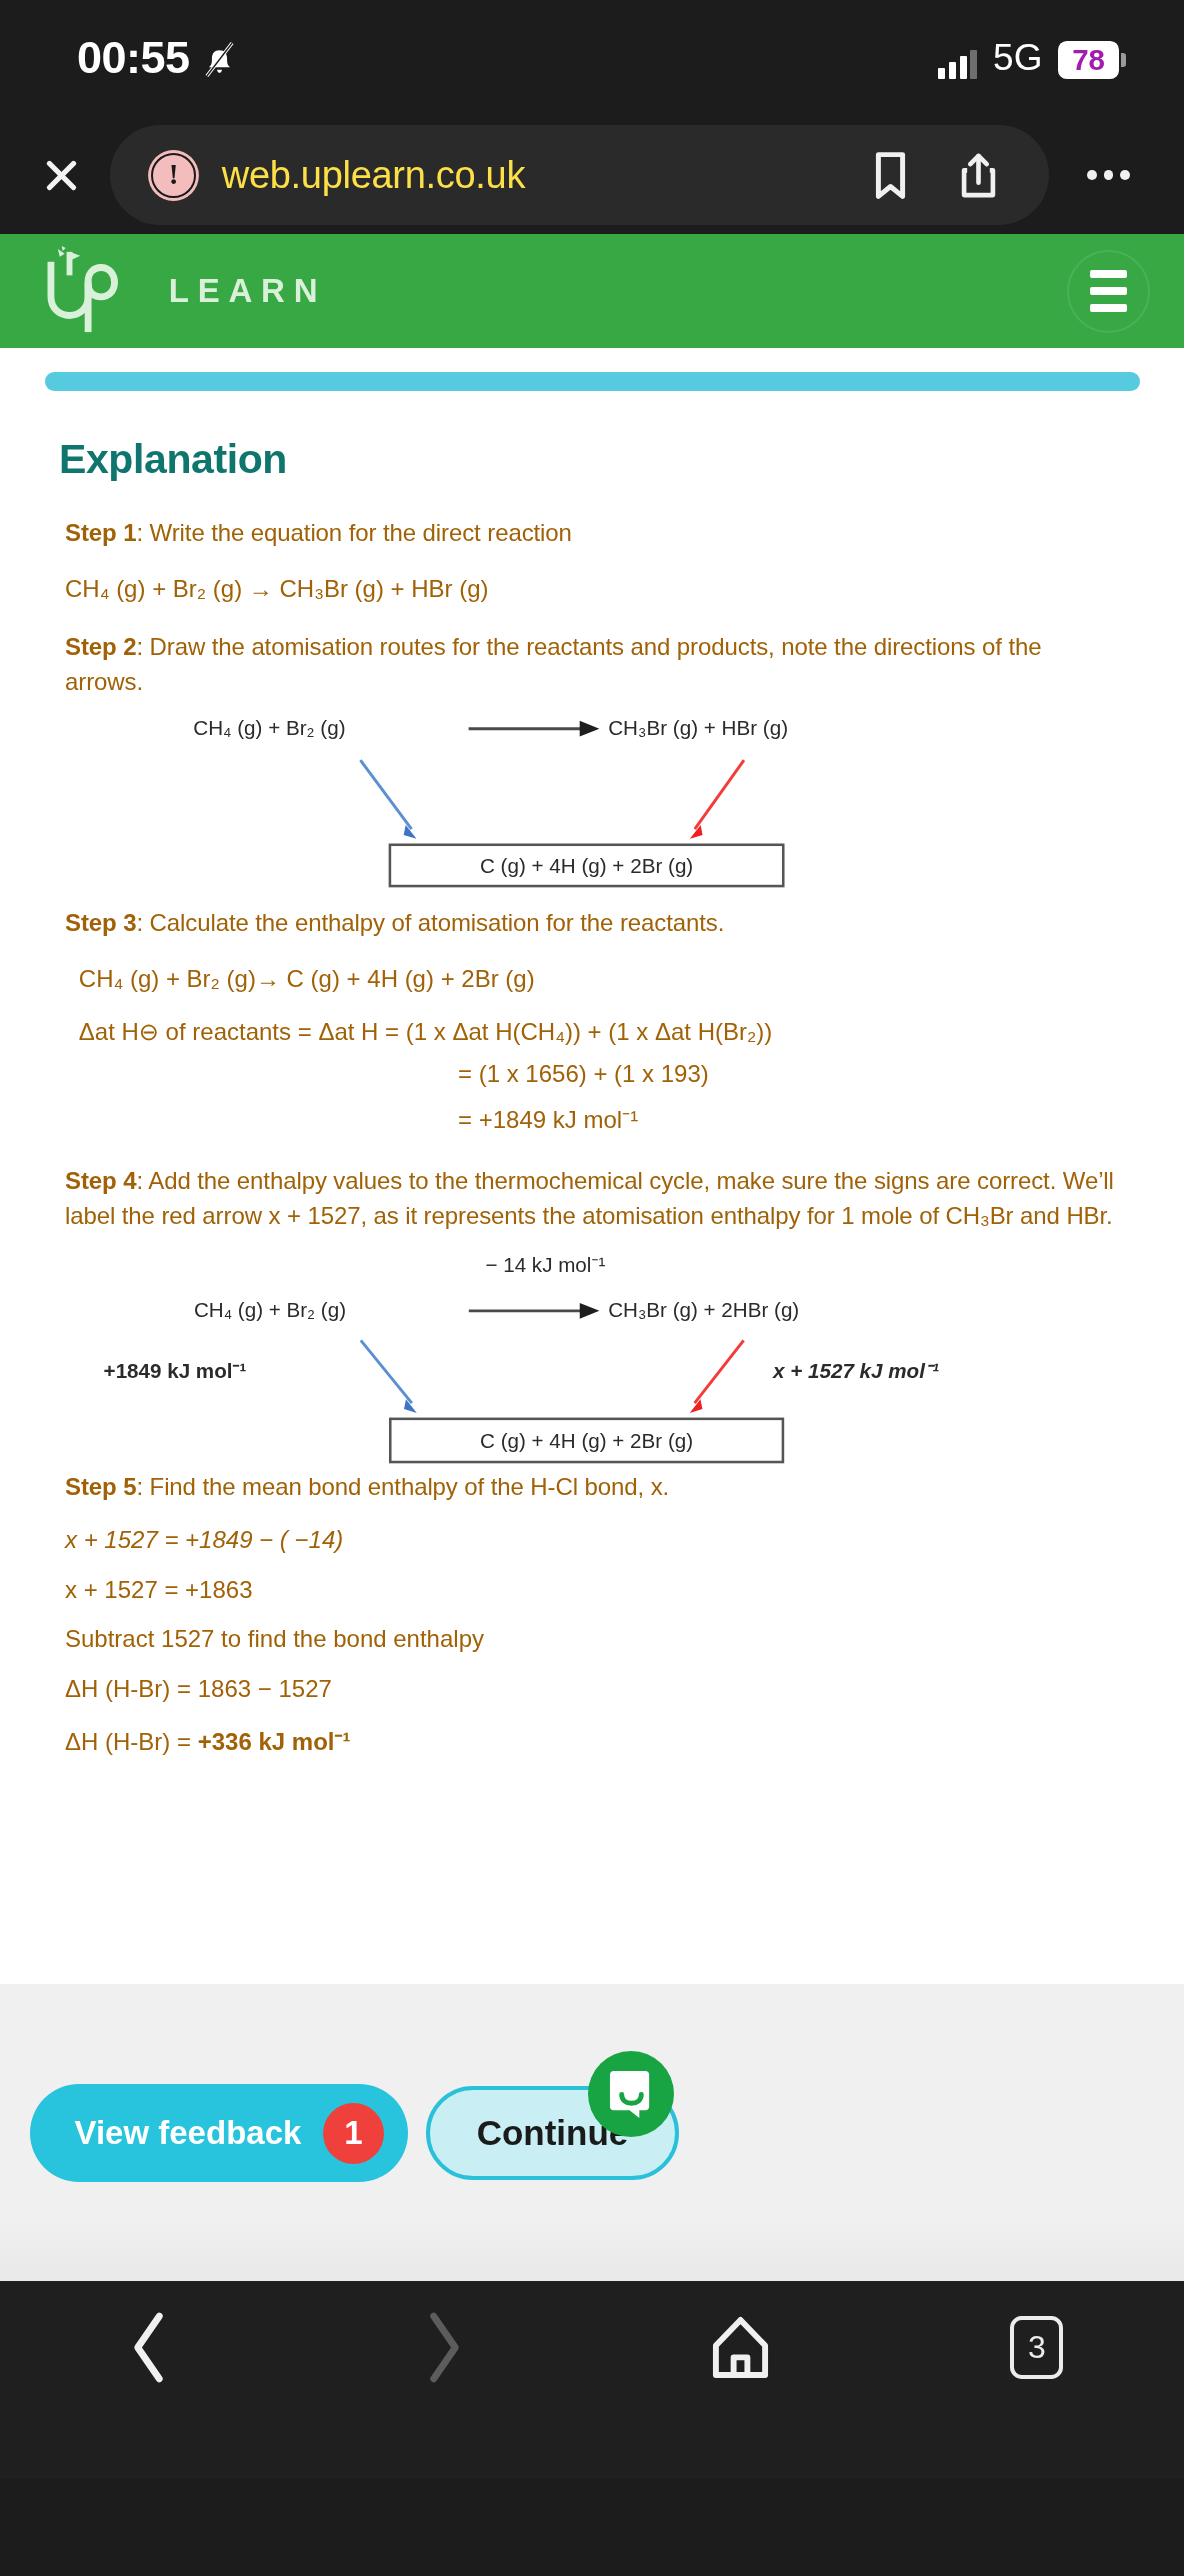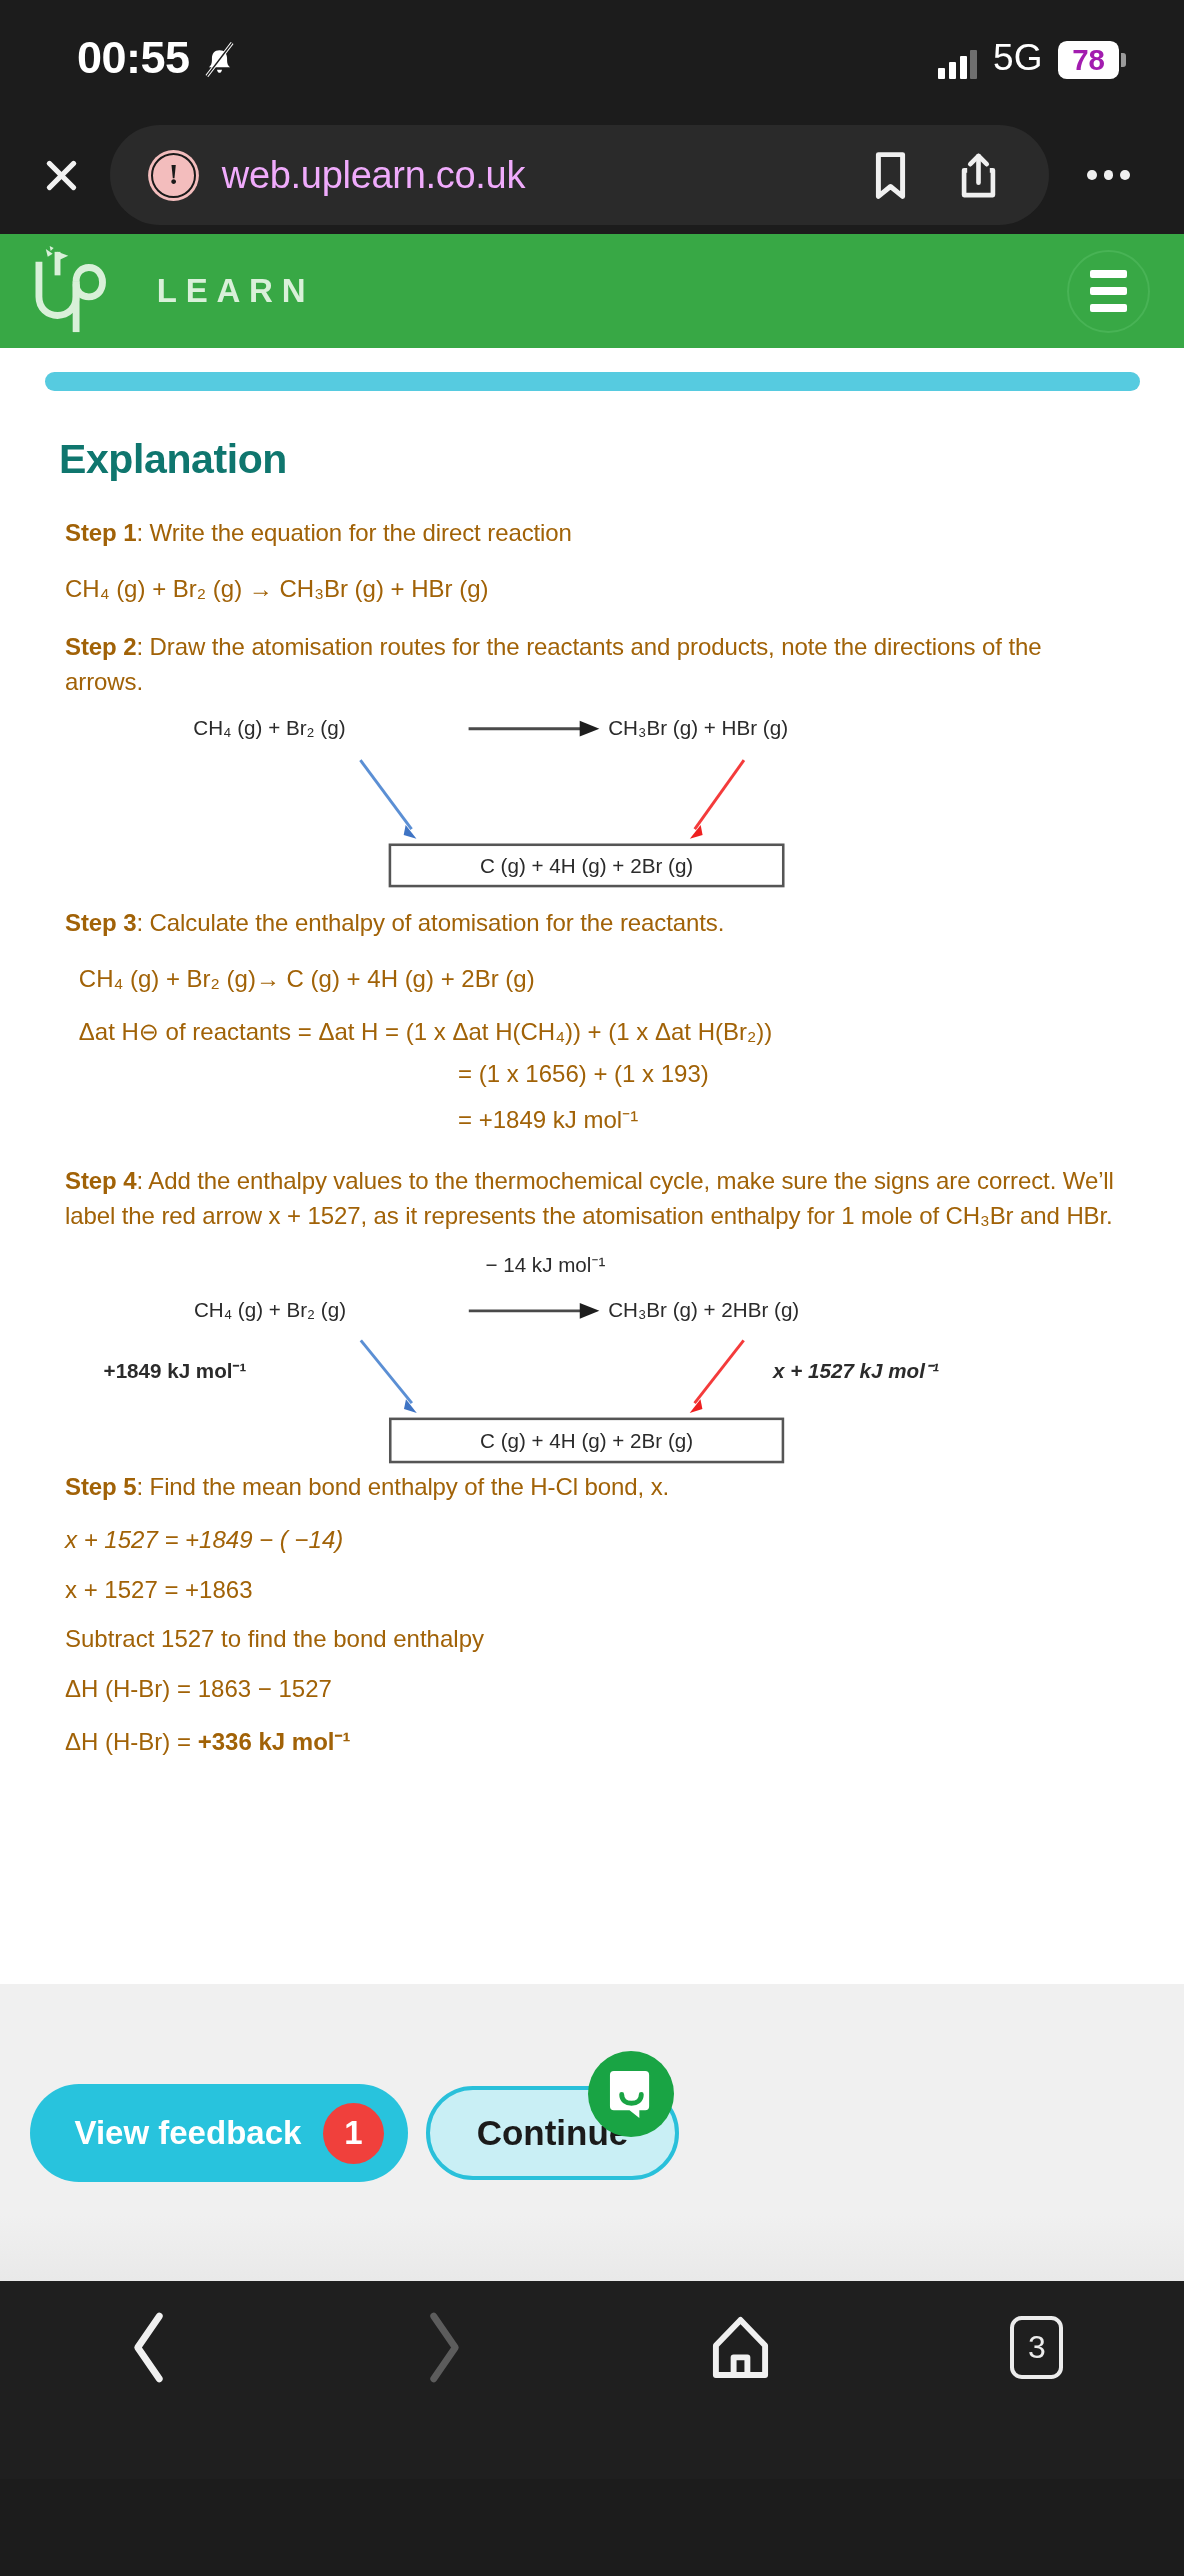--- a/index.html
+++ b/index.html
@@ -61,33 +61,33 @@
     margin-left:5.9px;
   }
   .warn-icon {
     width:45px; height:45px; flex:0 0 45px; border-radius:50%;
     background:#f3bdbd; border:2.9px solid #1a1a1a;
     box-shadow: 0 0 0 2.9px #f3bdbd;
     display:flex; align-items:center; justify-content:center;
     color:#1a1a1a; font-size:29.5px; font-weight:800; line-height:1;
     font-family:"Liberation Serif", serif;
   }
-  .url-text { color:#f0abfc; font-size:38px; flex:1; letter-spacing:-0.3px; }
+  .url-text { color:#fde047; font-size:38px; flex:1; letter-spacing:-0.3px; }
   .chrome-icon { width:63px; flex:0 0 63px; display:flex; align-items:center; justify-content:center; }
   .dots-btn {
     width:71px; flex:0 0 71px; display:flex; align-items:center; justify-content:center;
     gap:6.9px; margin-left:15.7px;
   }
   .dots-btn span { width:9.8px; height:9.8px; background:#f0f0f0; border-radius:50%; display:block; }
 
   
   .app-header {
     height: 114px; background:#38a845;
     display:flex; align-items:center; justify-content:space-between;
-    padding: 0 35px 0 23px;
+    padding: 0 35px 0 35px;
   }
   .brand { display:flex; align-items:center; gap:17.7px; }
   .brand-word {
     color:#d9f0d9; font-size:33px; font-weight:700; letter-spacing:8.8px;
   }
   .menu-btn {
     width:83px; height:83px; border-radius:50%;
     border:2px solid #48b355;
     display:flex; flex-direction:column; align-items:center; justify-content:center; gap:8.8px;
   }

